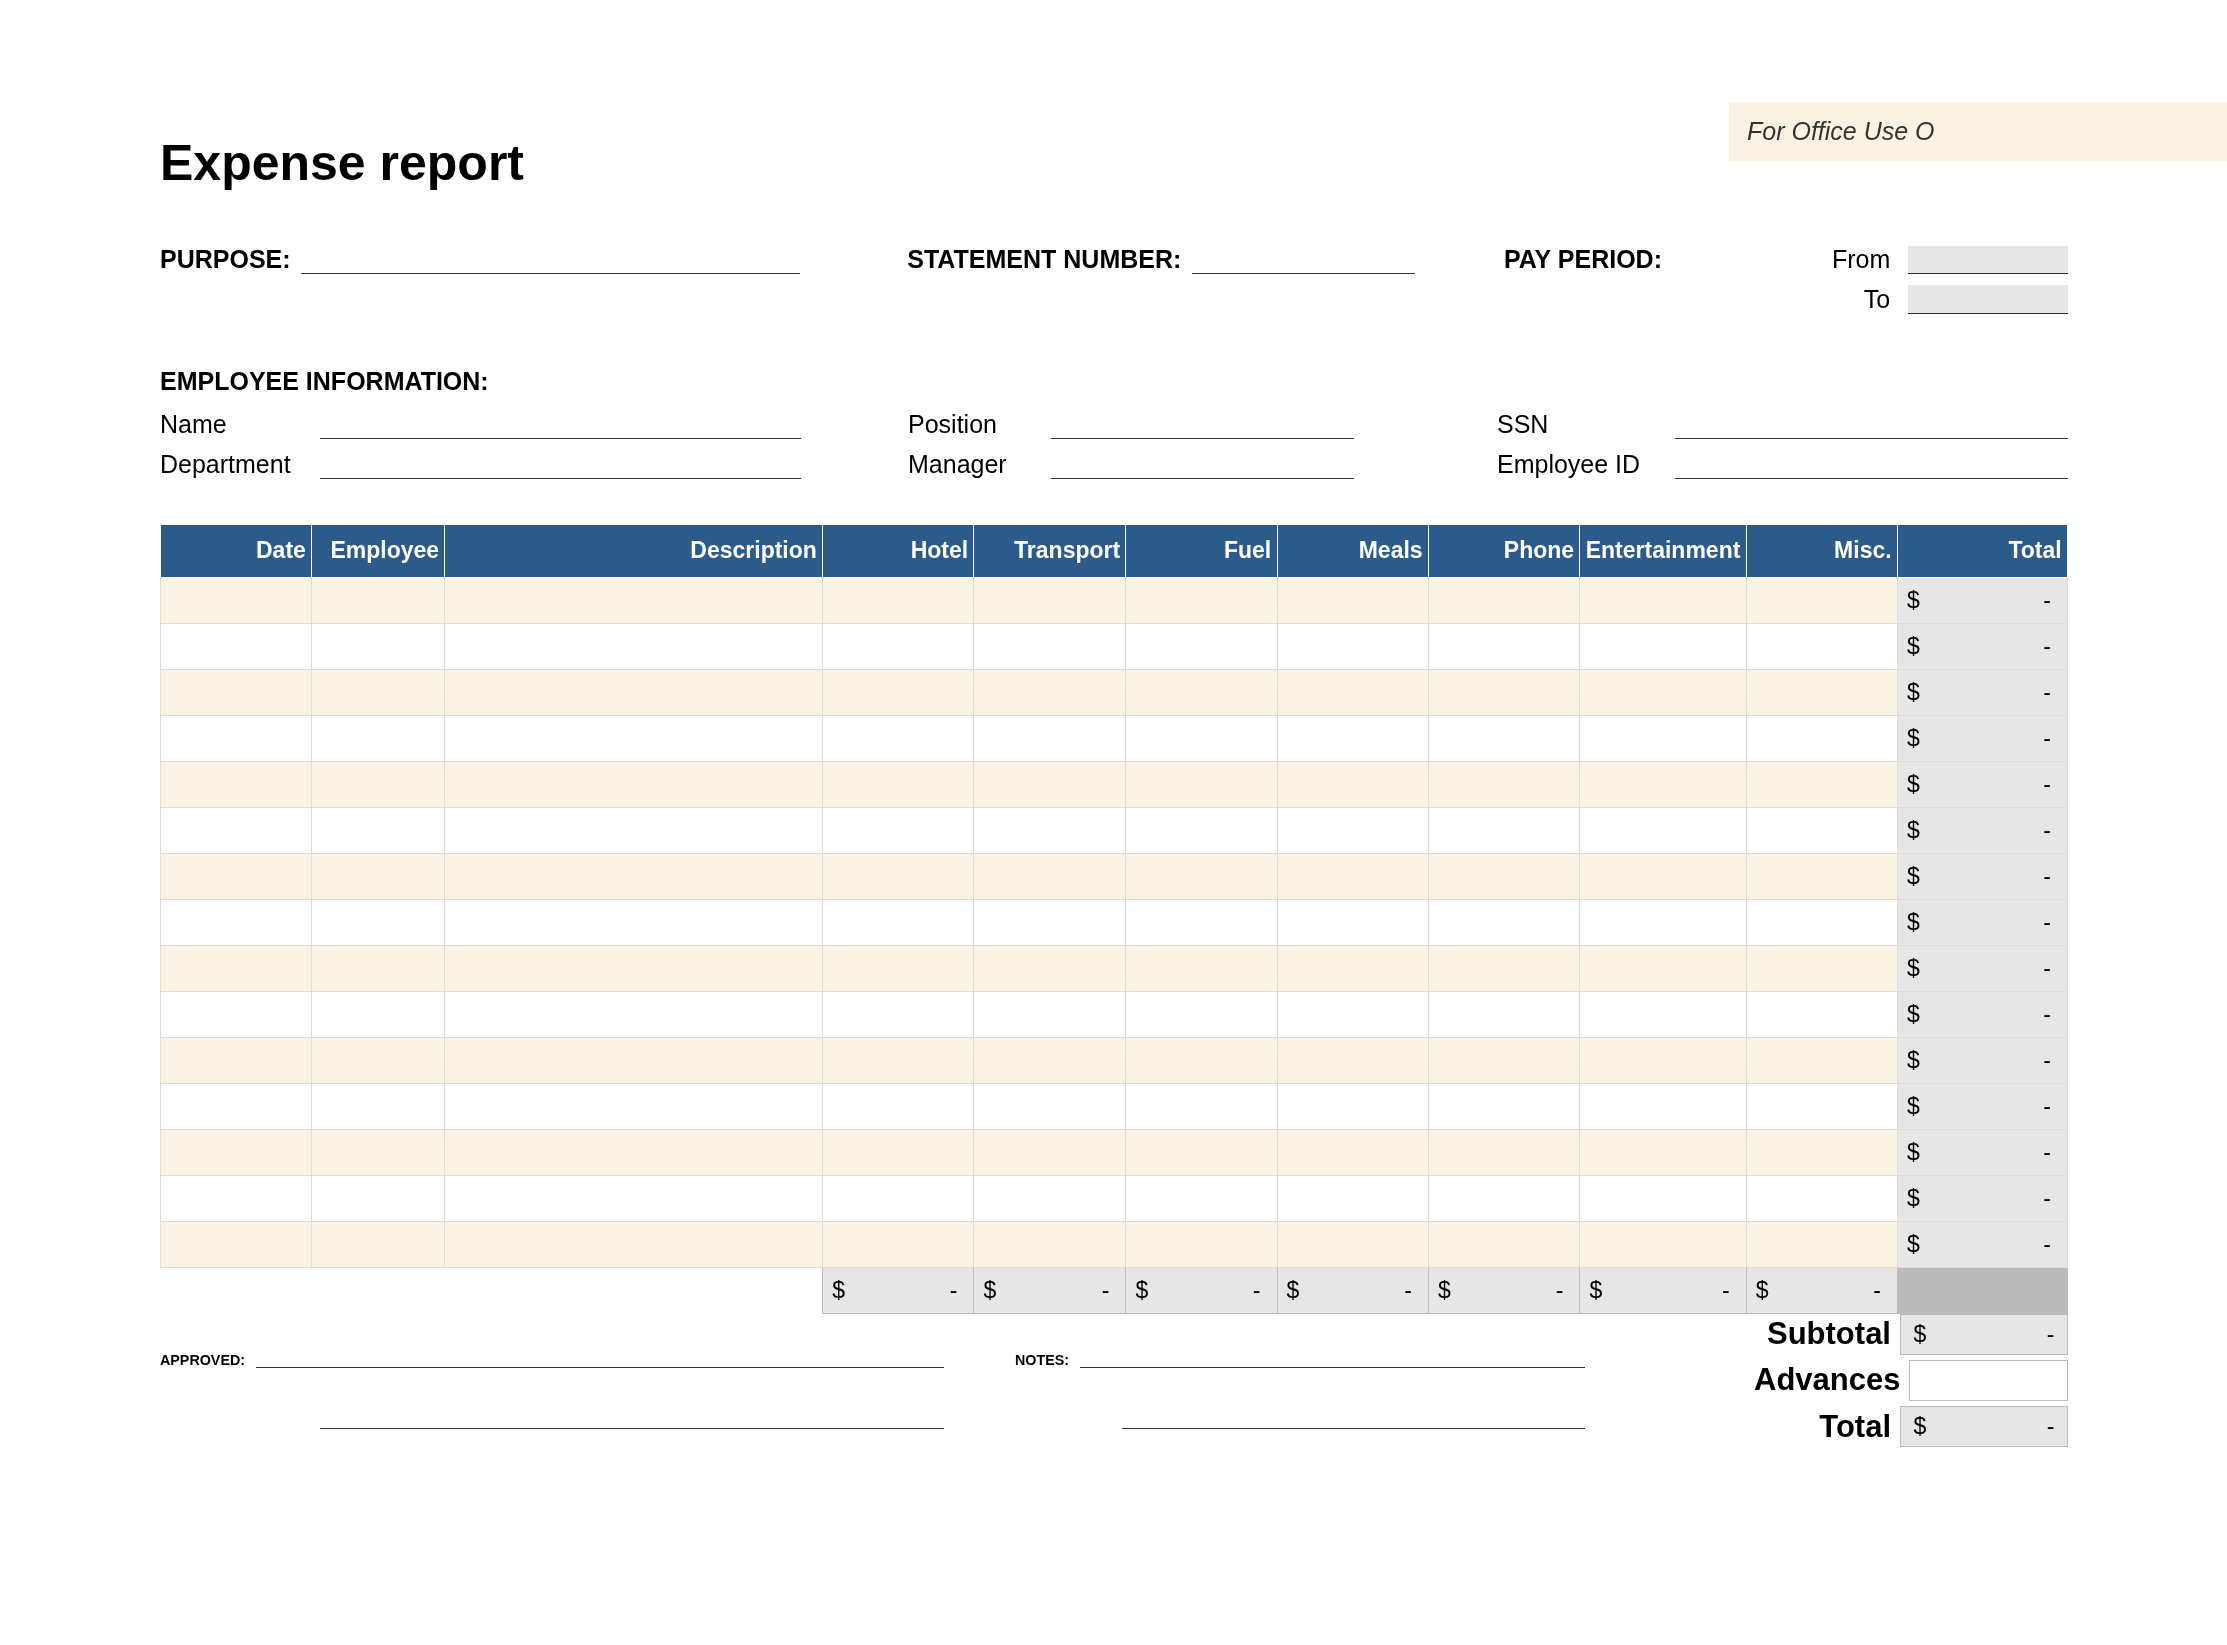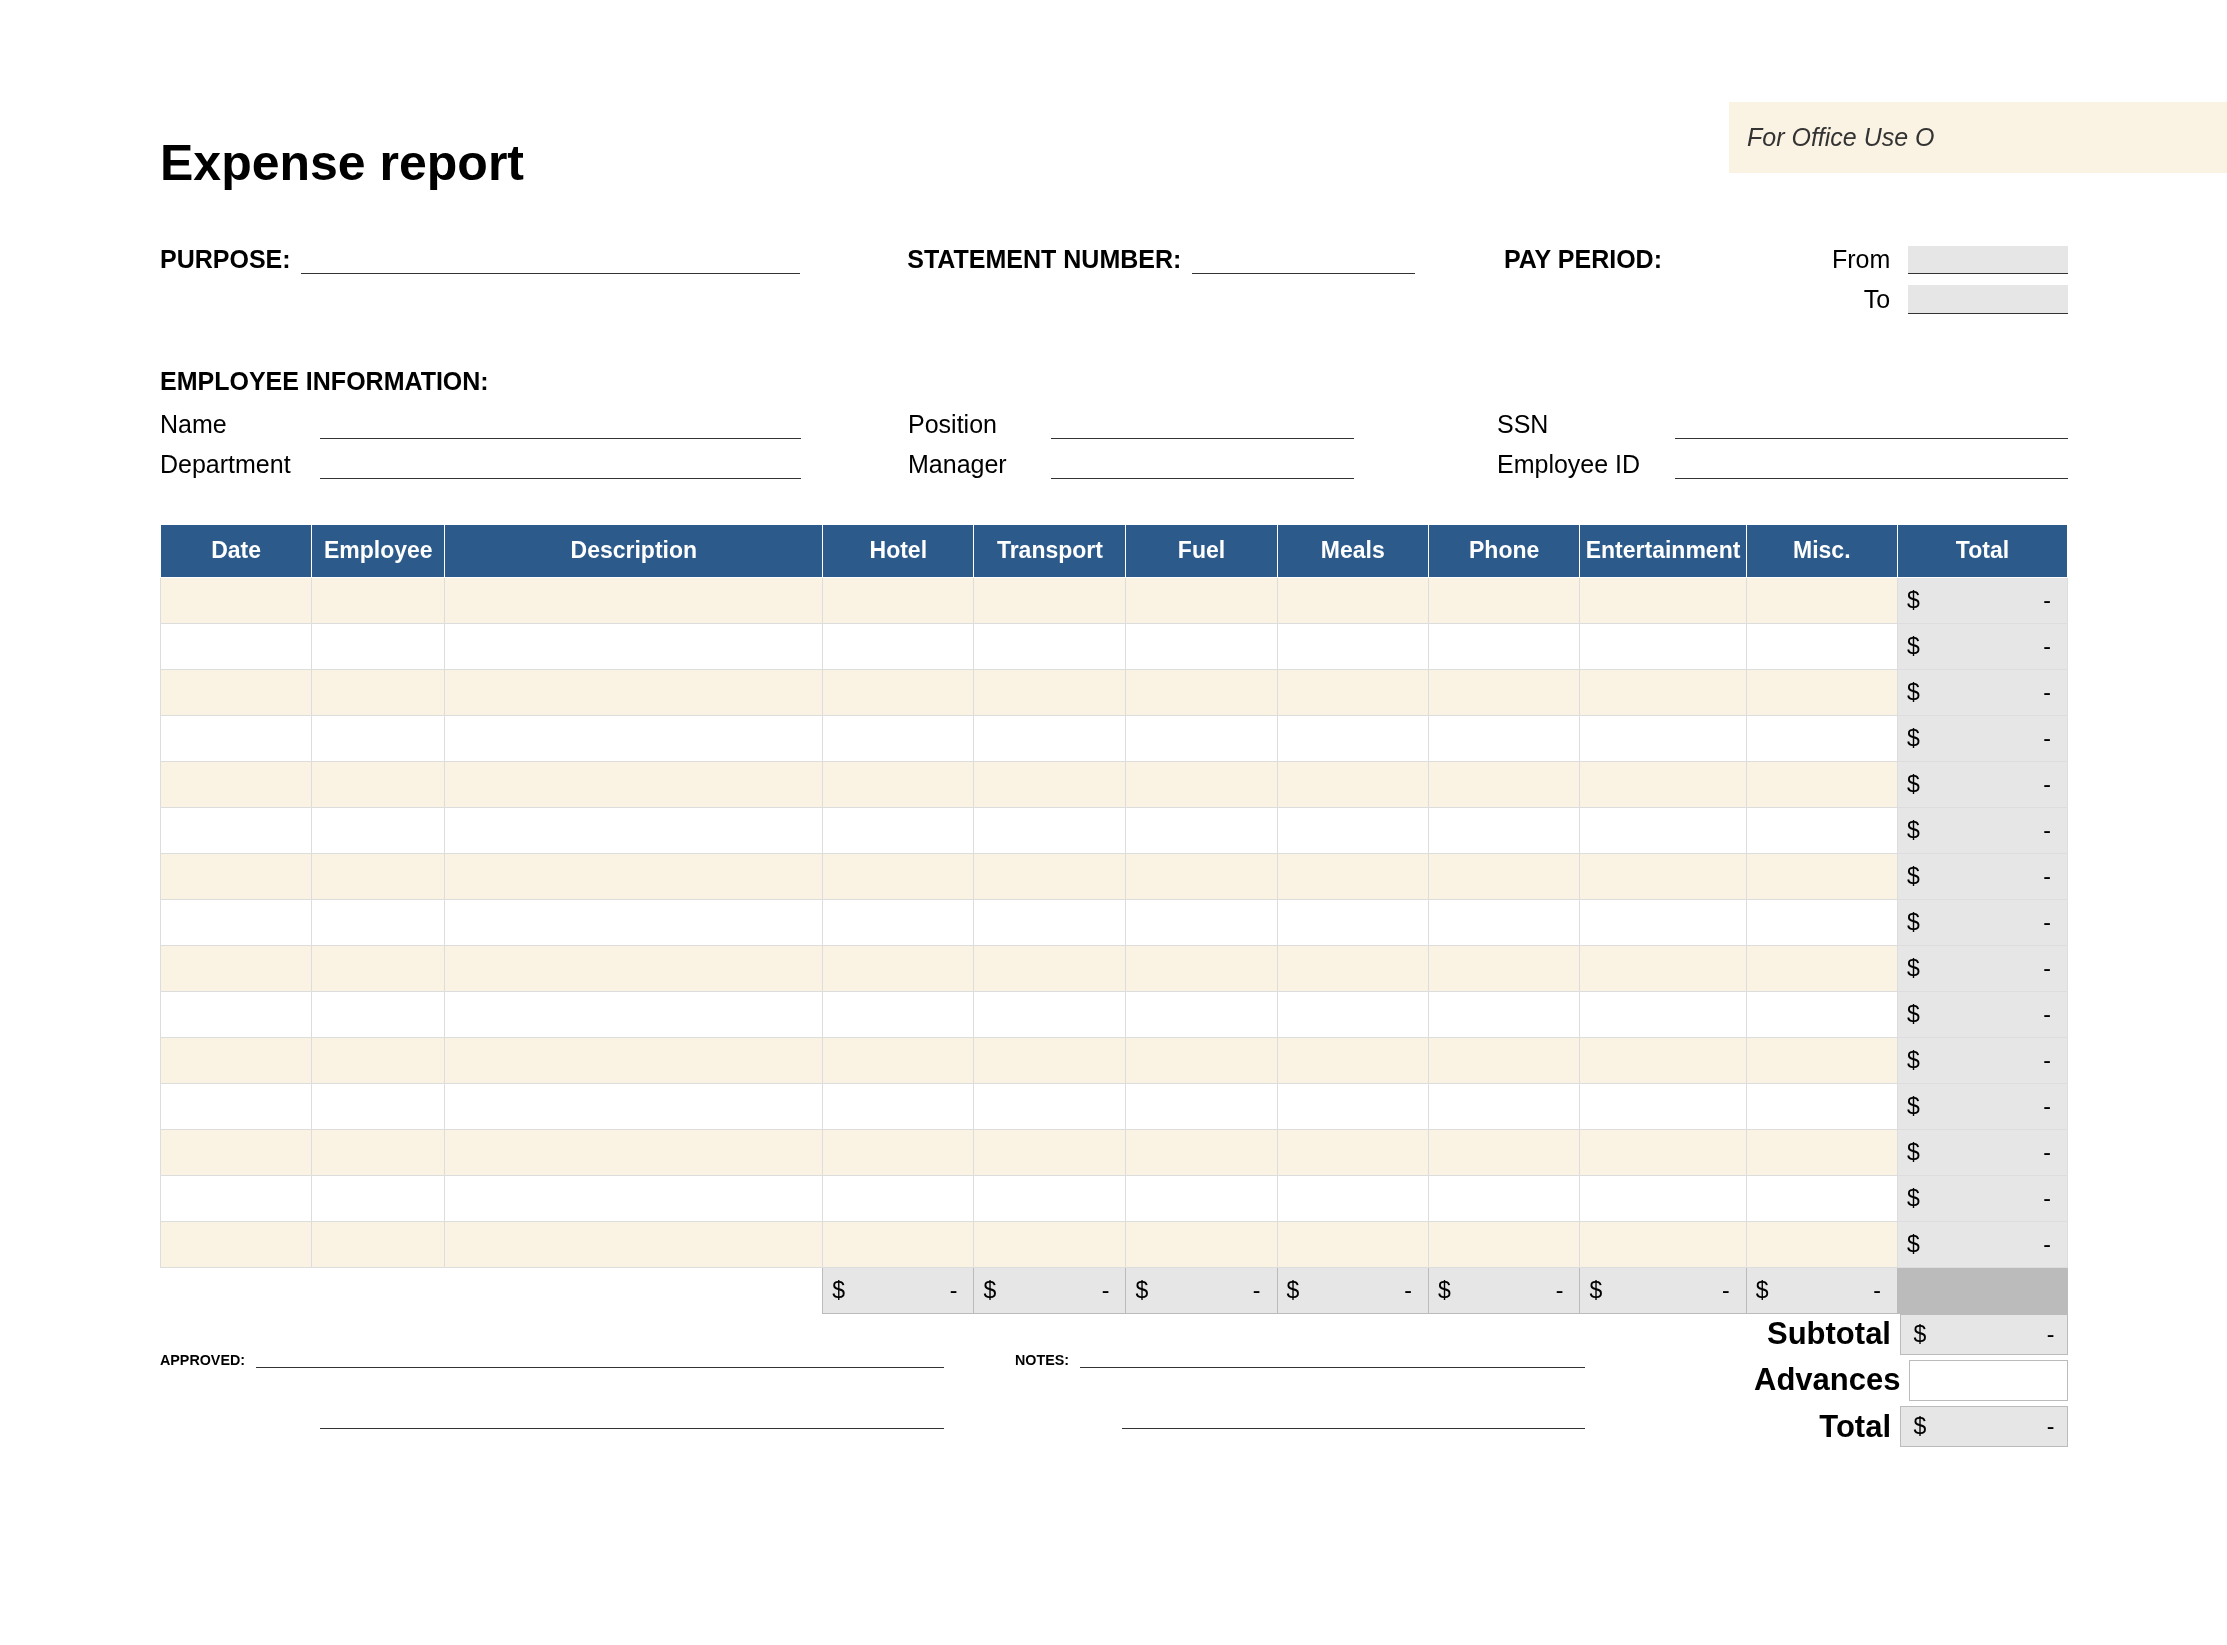--- a/index.html
+++ b/index.html
@@ -12,21 +12,21 @@
     position: relative;
   }
   .office-use {
     position: absolute;
     top: 102px;
     right: 0;
     background: #faf3e3;
     color: #333;
     font-style: italic;
     font-size: 25px;
-    padding: 21px 18px;
+    padding: 15px 18px;
     width: 499px;
     overflow: hidden;
     white-space: nowrap;
   }
   h1 {
     font-size: 50px;
     font-weight: bold;
     margin-top: 45px;
     margin-bottom: 53px;
   }
@@ -75,21 +75,21 @@
   table.expense {
     border-collapse: collapse;
     width: 100%;
     margin-top: 45px;
     font-size: 23px;
   }
   table.expense th {
     background: #2b5a8b;
     color: #fff;
     font-weight: bold;
-    text-align: center;
+    text-align: right;
     padding: 12.5px 5.3px;
     border: 1.8px solid #fff;
   }
   table.expense td {
     border: 1.8px solid #ddd;
     height: 46px;
     padding: 3.6px 9px;
   }
   table.expense tbody tr:nth-child(odd) td {
     background: #faf3e3;

